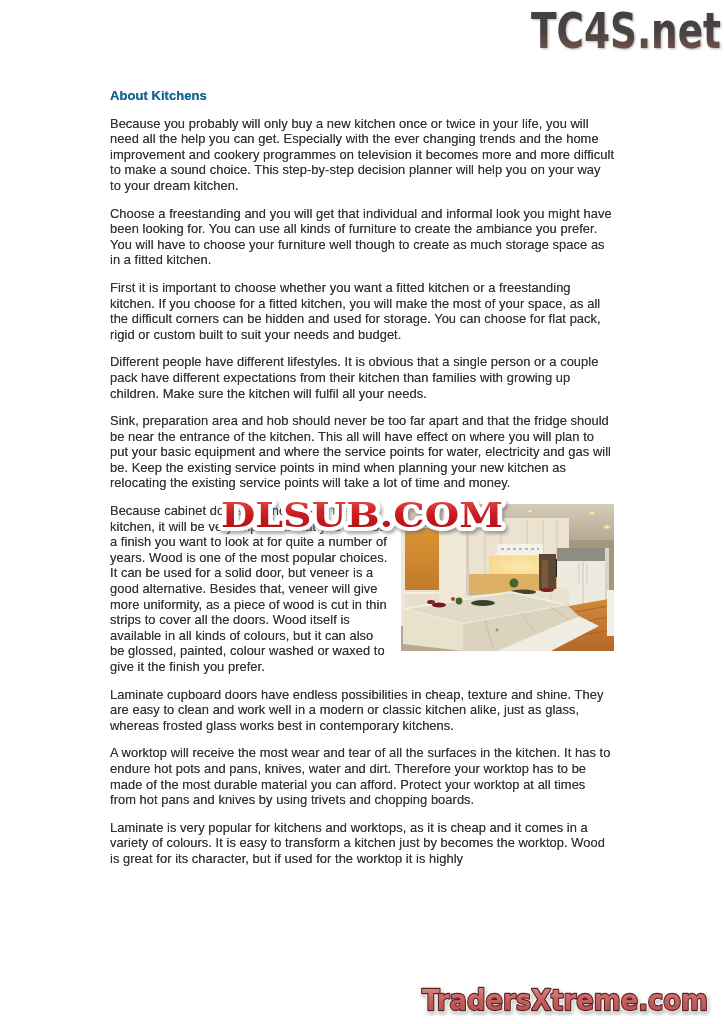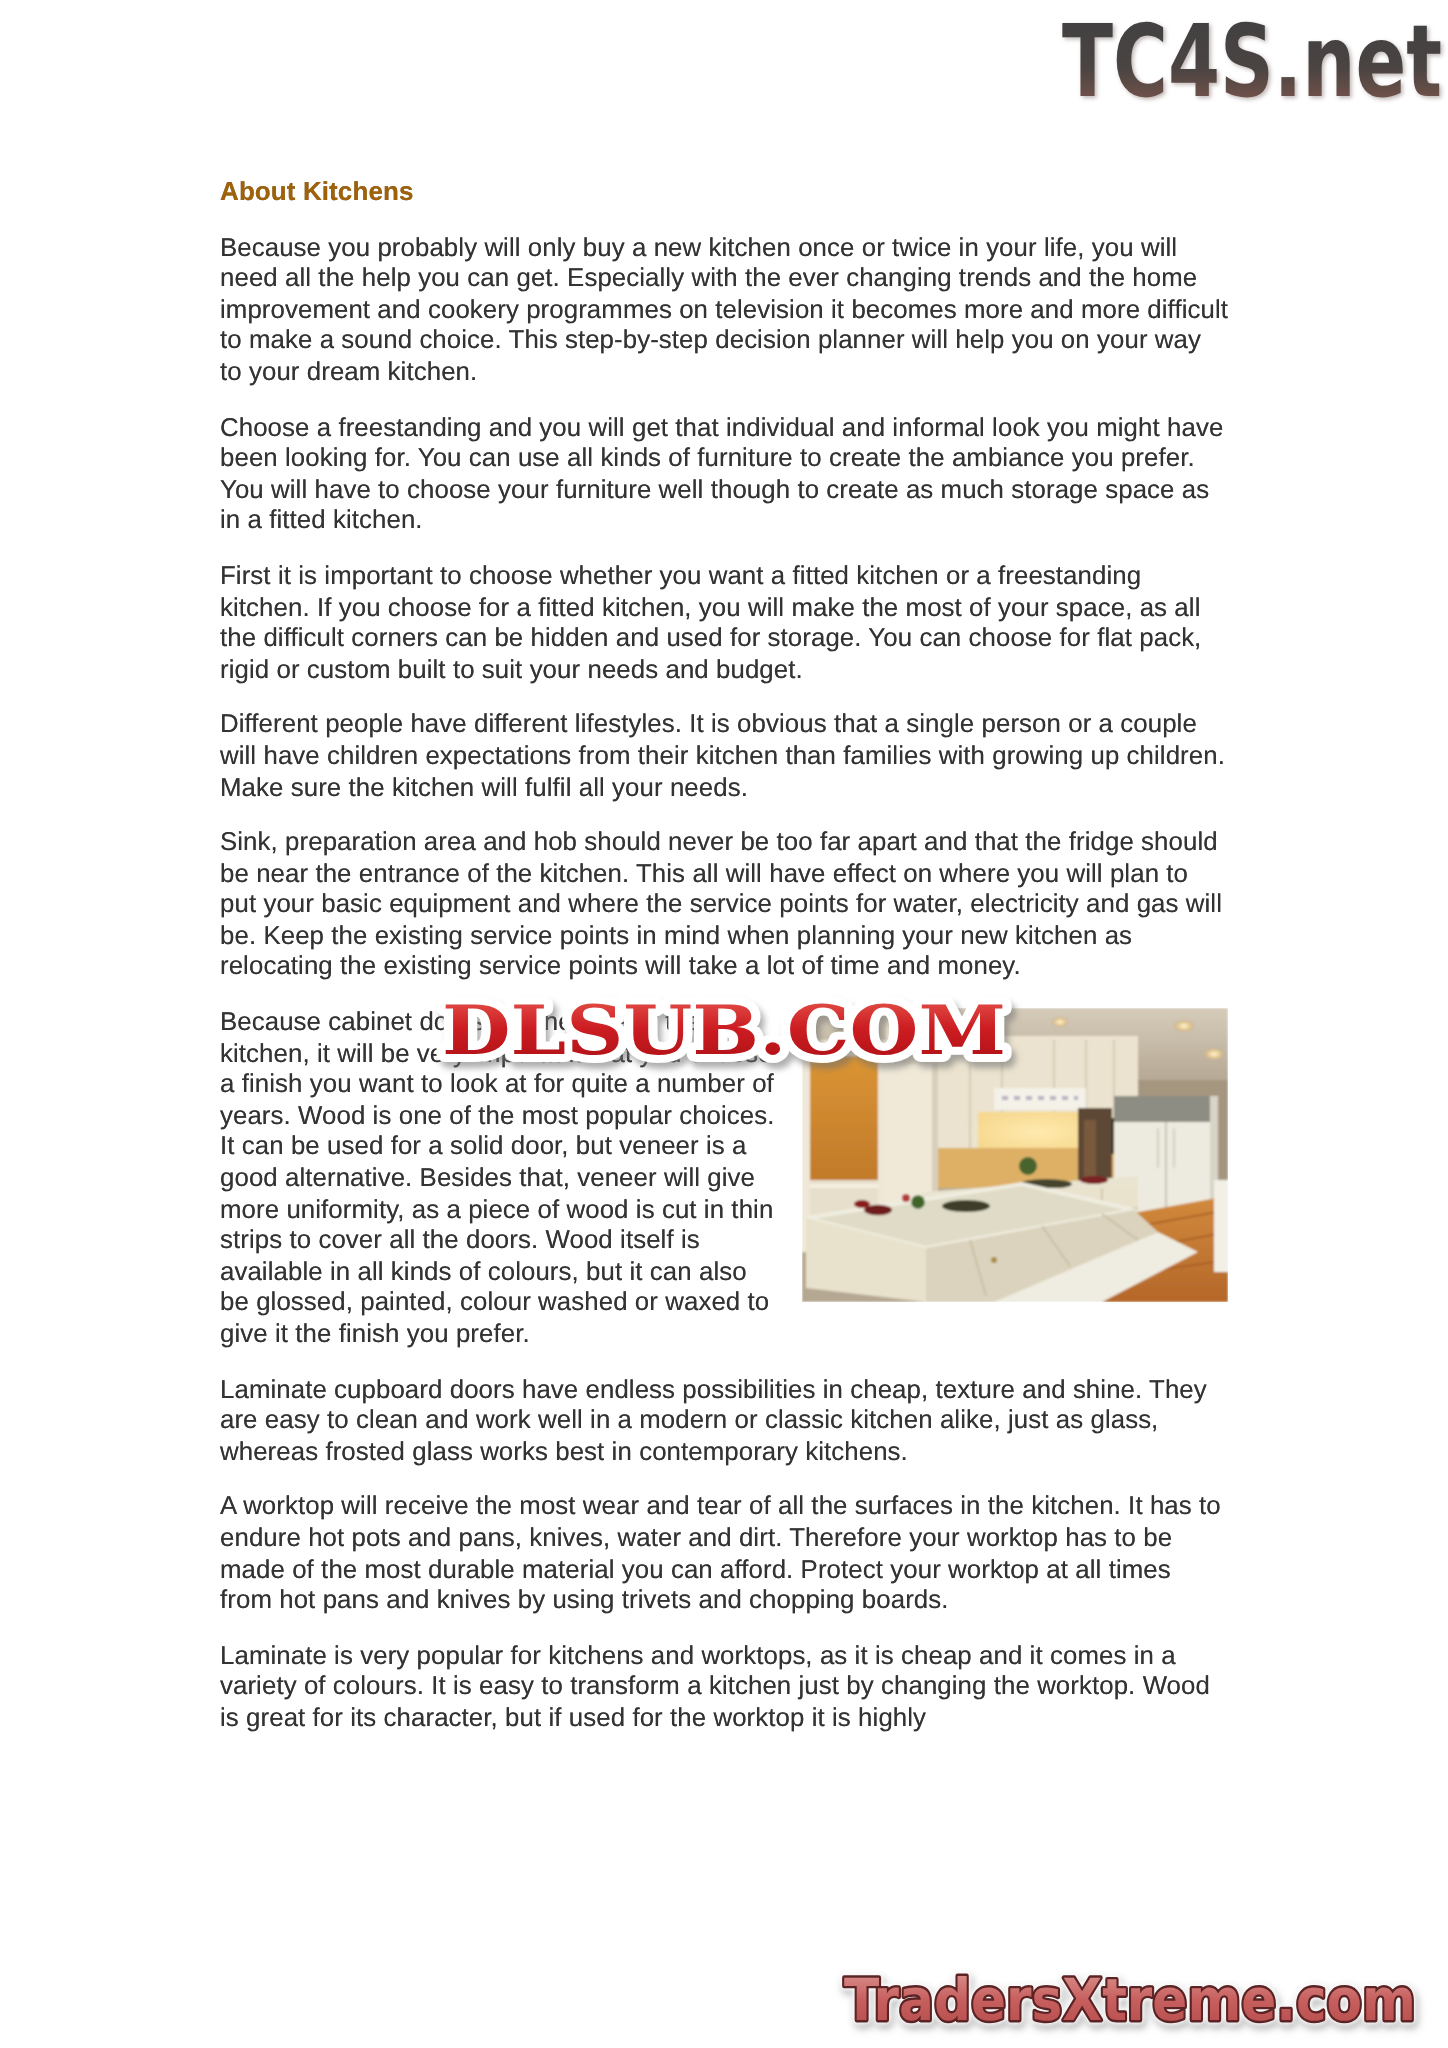--- a/index.html
+++ b/index.html
@@ -7,21 +7,21 @@
     width:724px;height:1024px;position:relative;overflow:hidden;
     background:#ffffff;
     font-family:"Liberation Sans",sans-serif;
   }
   .content{
     position:absolute;left:110px;top:88px;width:504px;
     color:#333;font-size:12.9px;line-height:15.6px;letter-spacing:.05px;
     text-shadow:0 0 .3px rgba(40,40,40,.65);
   }
   .content h2{
-    font-size:13px;line-height:15.6px;margin:0 0 12px;font-weight:bold;color:#a16207;
+    font-size:13px;line-height:15.6px;margin:0 0 12px;font-weight:bold;color:#0369a1;
   }
   .content p{margin:0 0 12px;}
   .photo{
     float:right;width:213px;height:147px;margin:1px 0 6px 10px;
   }
   .photo svg{display:block;}
   .wm{position:absolute;pointer-events:none;}
   .wm-top{left:522px;top:2px;filter:drop-shadow(1px 1px 1px rgba(70,45,40,.35)) blur(.2px);}
   .wm-mid{left:212px;top:487px;filter:drop-shadow(2px 3px 1.5px rgba(110,110,110,.55));}
   .wm-bot{left:415px;top:979px;
@@ -45,21 +45,21 @@
 <div class="content">
 
   <section>
     <h2>About Kitchens</h2>
     <p>Because you probably will only buy a new kitchen once or twice in your life, you will need all the help you can get. Especially with the ever changing trends and the home improvement and cookery programmes on television it becomes more and more difficult to make a sound choice. This step-by-step decision planner will help you on your way to your dream kitchen.</p>
   </section>
 
   <section>
     <p>Choose a freestanding and you will get that individual and informal look you might have been looking for. You can use all kinds of furniture to create the ambiance you prefer. You will have to choose your furniture well though to create as much storage space as in a fitted kitchen.</p>
     <p>First it is important to choose whether you want a fitted kitchen or a freestanding kitchen. If you choose for a fitted kitchen, you will make the most of your space, as all the difficult corners can be hidden and used for storage. You can choose for flat pack, rigid or custom built to suit your needs and budget.</p>
-    <p>Different people have different lifestyles. It is obvious that a single person or a couple will have children expectations from their kitchen than families with growing up children. Make sure the kitchen will fulfil all your needs.</p>
+    <p>Different people have different lifestyles. It is obvious that a single person or a couple pack have different expectations from their kitchen than families with growing up children. Make sure the kitchen will fulfil all your needs.</p>
     <p>Sink, preparation area and hob should never be too far apart and that the fridge should be near the entrance of the kitchen. This all will have effect on where you will plan to put your basic equipment and where the service points for water, electricity and gas will be. Keep the existing service points in mind when planning your new kitchen as relocating the existing service points will take a lot of time and money.</p>
   </section>
 
   <section>
     <p>
       <span class="photo">
         <svg viewBox="0 0 213 147" width="213" height="147" preserveAspectRatio="none">
           <defs>
             <linearGradient id="ceil" x1="0" y1="0" x2="0" y2="1">
               <stop offset="0" stop-color="#d6ccba"></stop>
@@ -151,21 +151,21 @@
             <ellipse cx="30" cy="98" rx="4" ry="2" fill="#8a1f1f"></ellipse>
             <circle cx="58" cy="97" r="3.4" fill="#3f6528"></circle>
             <circle cx="52" cy="95" r="2" fill="#b23a3a"></circle>
             <ellipse cx="82" cy="99" rx="12" ry="3" fill="#3c3e2c"></ellipse>
           </g>
         </svg>
       </span><span>Because cabinet doors are the face of the kitchen, it will be very important that you choose a finish you want to look at for quite a number of years. Wood is one of the most popular choices. It can be used for a solid door, but veneer is a good alternative. Besides that, veneer will give more uniformity, as a piece of wood is cut in thin strips to cover all the doors. Wood itself is available in all kinds of colours, but it can also be glossed, painted, colour washed or waxed to give it the finish you prefer.</span>
     </p>
     <p>Laminate cupboard doors have endless possibilities in cheap, texture and shine. They are easy to clean and work well in a modern or classic kitchen alike, just as glass, whereas frosted glass works best in contemporary kitchens.</p>
     <p>A worktop will receive the most wear and tear of all the surfaces in the kitchen. It has to endure hot pots and pans, knives, water and dirt. Therefore your worktop has to be made of the most durable material you can afford. Protect your worktop at all times from hot pans and knives by using trivets and chopping boards.</p>
-    <p>Laminate is very popular for kitchens and worktops, as it is cheap and it comes in a variety of colours. It is easy to transform a kitchen just by changing the worktop. Wood is great for its character, but if used for the worktop it is highly</p>
+    <p>Laminate is very popular for kitchens and worktops, as it is cheap and it comes in a variety of colours. It is easy to transform a kitchen just by becomes the worktop. Wood is great for its character, but if used for the worktop it is highly</p>
   </section>
 
 </div>
 
 <svg class="wm wm-mid" width="300" height="58" viewBox="0 0 300 58">
   <defs>
     <linearGradient id="dlg" x1="0" y1="0" x2="0" y2="1">
       <stop offset="0" stop-color="#e85a50"></stop>
       <stop offset="0.45" stop-color="#cc1d22"></stop>
       <stop offset="1" stop-color="#a80e13"></stop>

